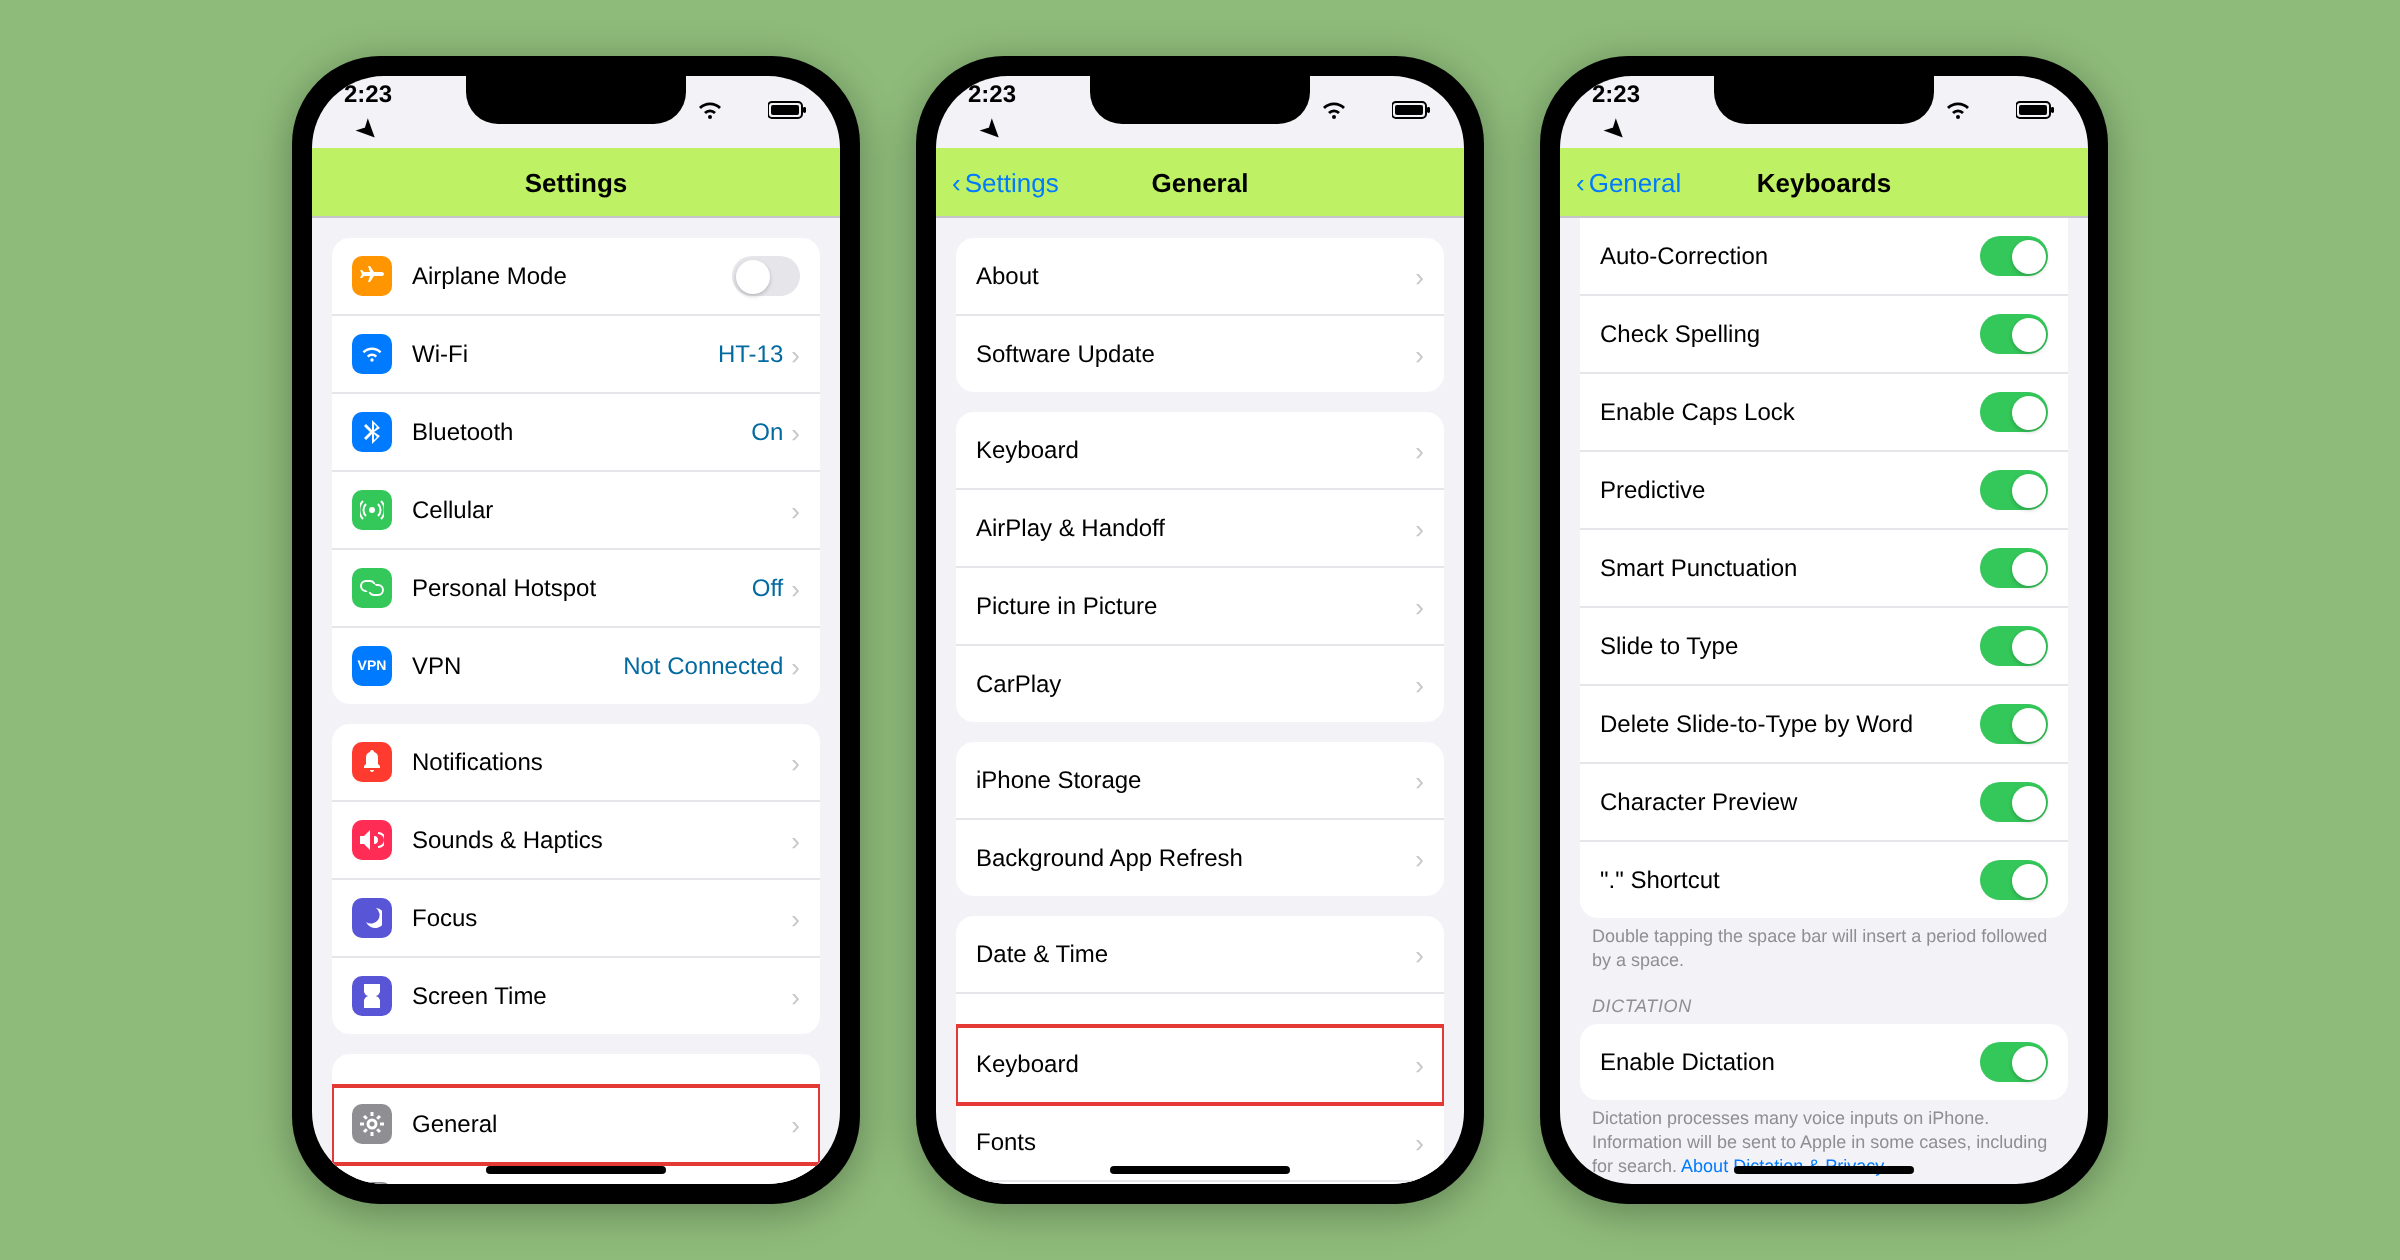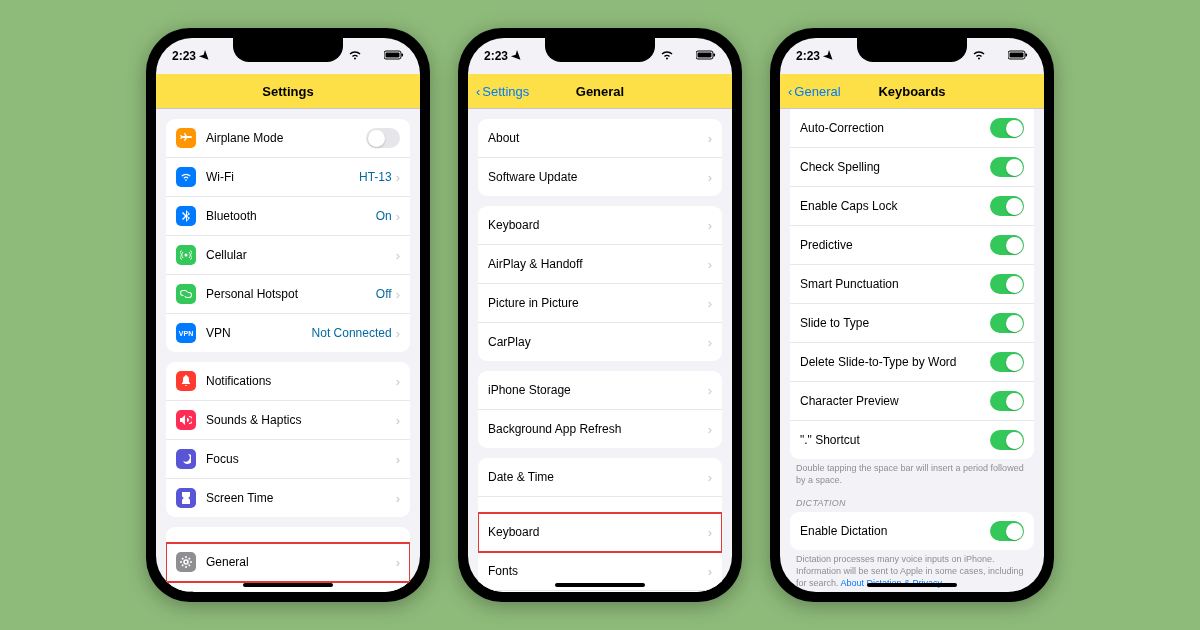--- a/index.html
+++ b/index.html
@@ -48,30 +48,30 @@
     height: 36px;
     display: flex;
     justify-content: space-between;
     align-items: center;
     padding: 0 16px;
     font-size: 12px;
     font-weight: 600;
     color: #000;
     flex-shrink: 0;
   }
-  .status-left { display: flex; align-items: center; gap: 4px; }
+  .status-left { display: flex; align-items: center; gap: 4px; flex-direction: column; }
   .status-right { display: flex; align-items: center; gap: 22px; }
   .nav-bar {
     height: 34px;
     display: flex;
     align-items: center;
     justify-content: center;
     position: relative;
     border-bottom: 0.5px solid #c6c6c8;
-    background: #fde047;
+    background: #bef264;
     flex-shrink: 0;
   }
   .nav-title { font-size: 13px; font-weight: 600; }
   .nav-back {
     position: absolute;
     left: 8px;
     display: flex;
     align-items: center;
     color: #007aff;
     font-size: 13px;

